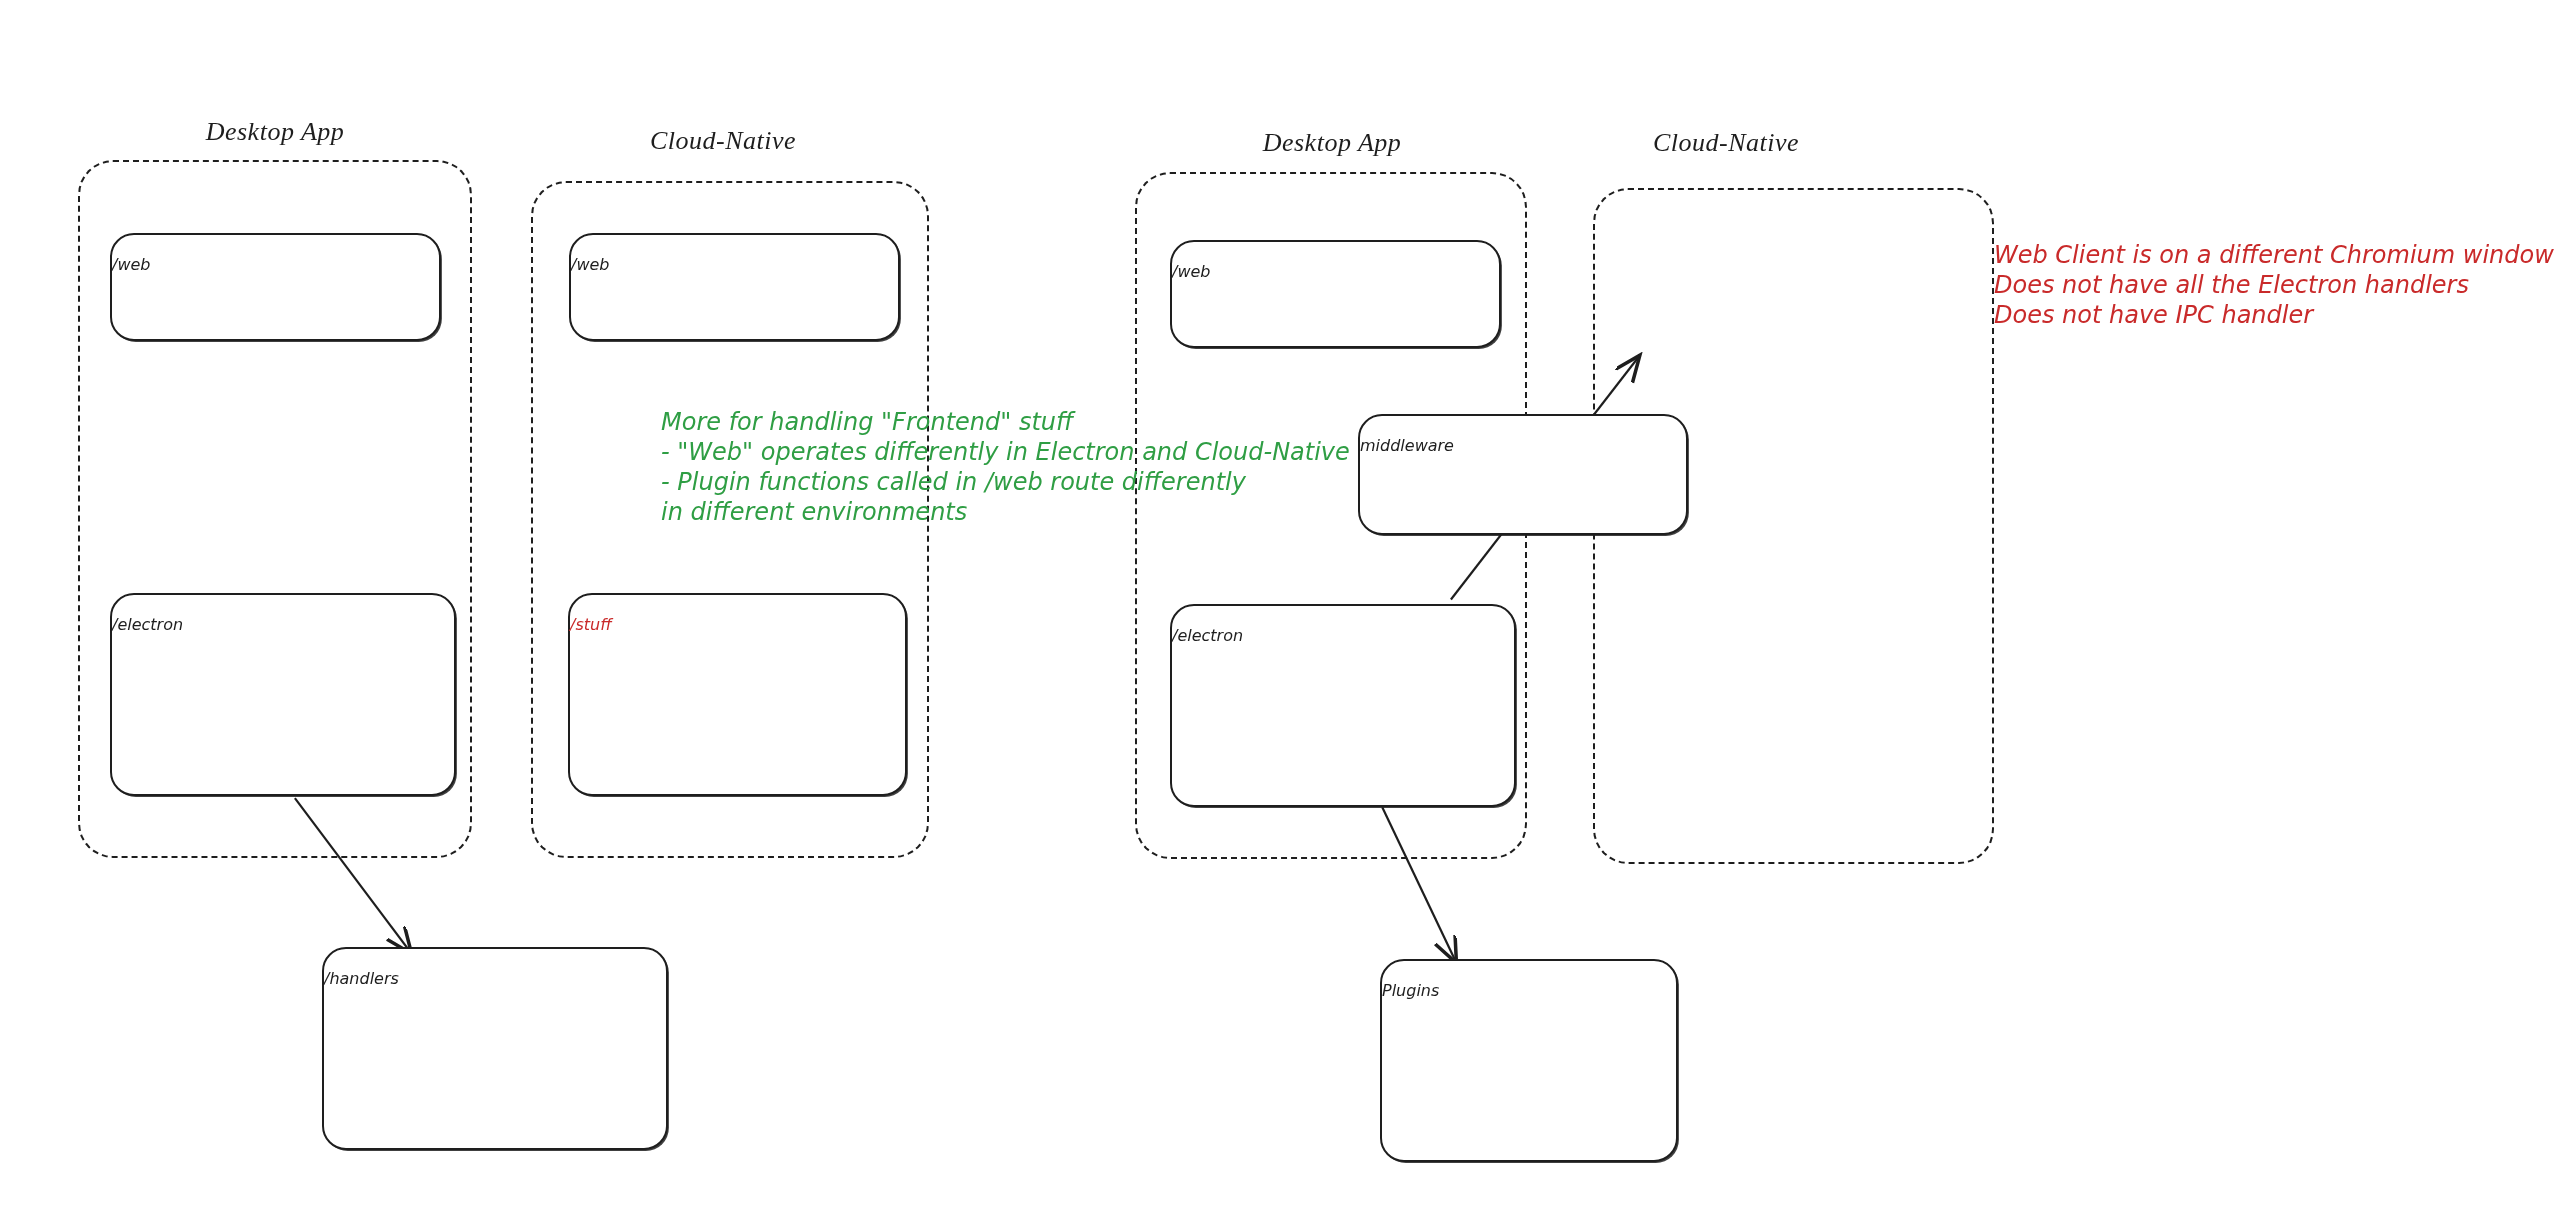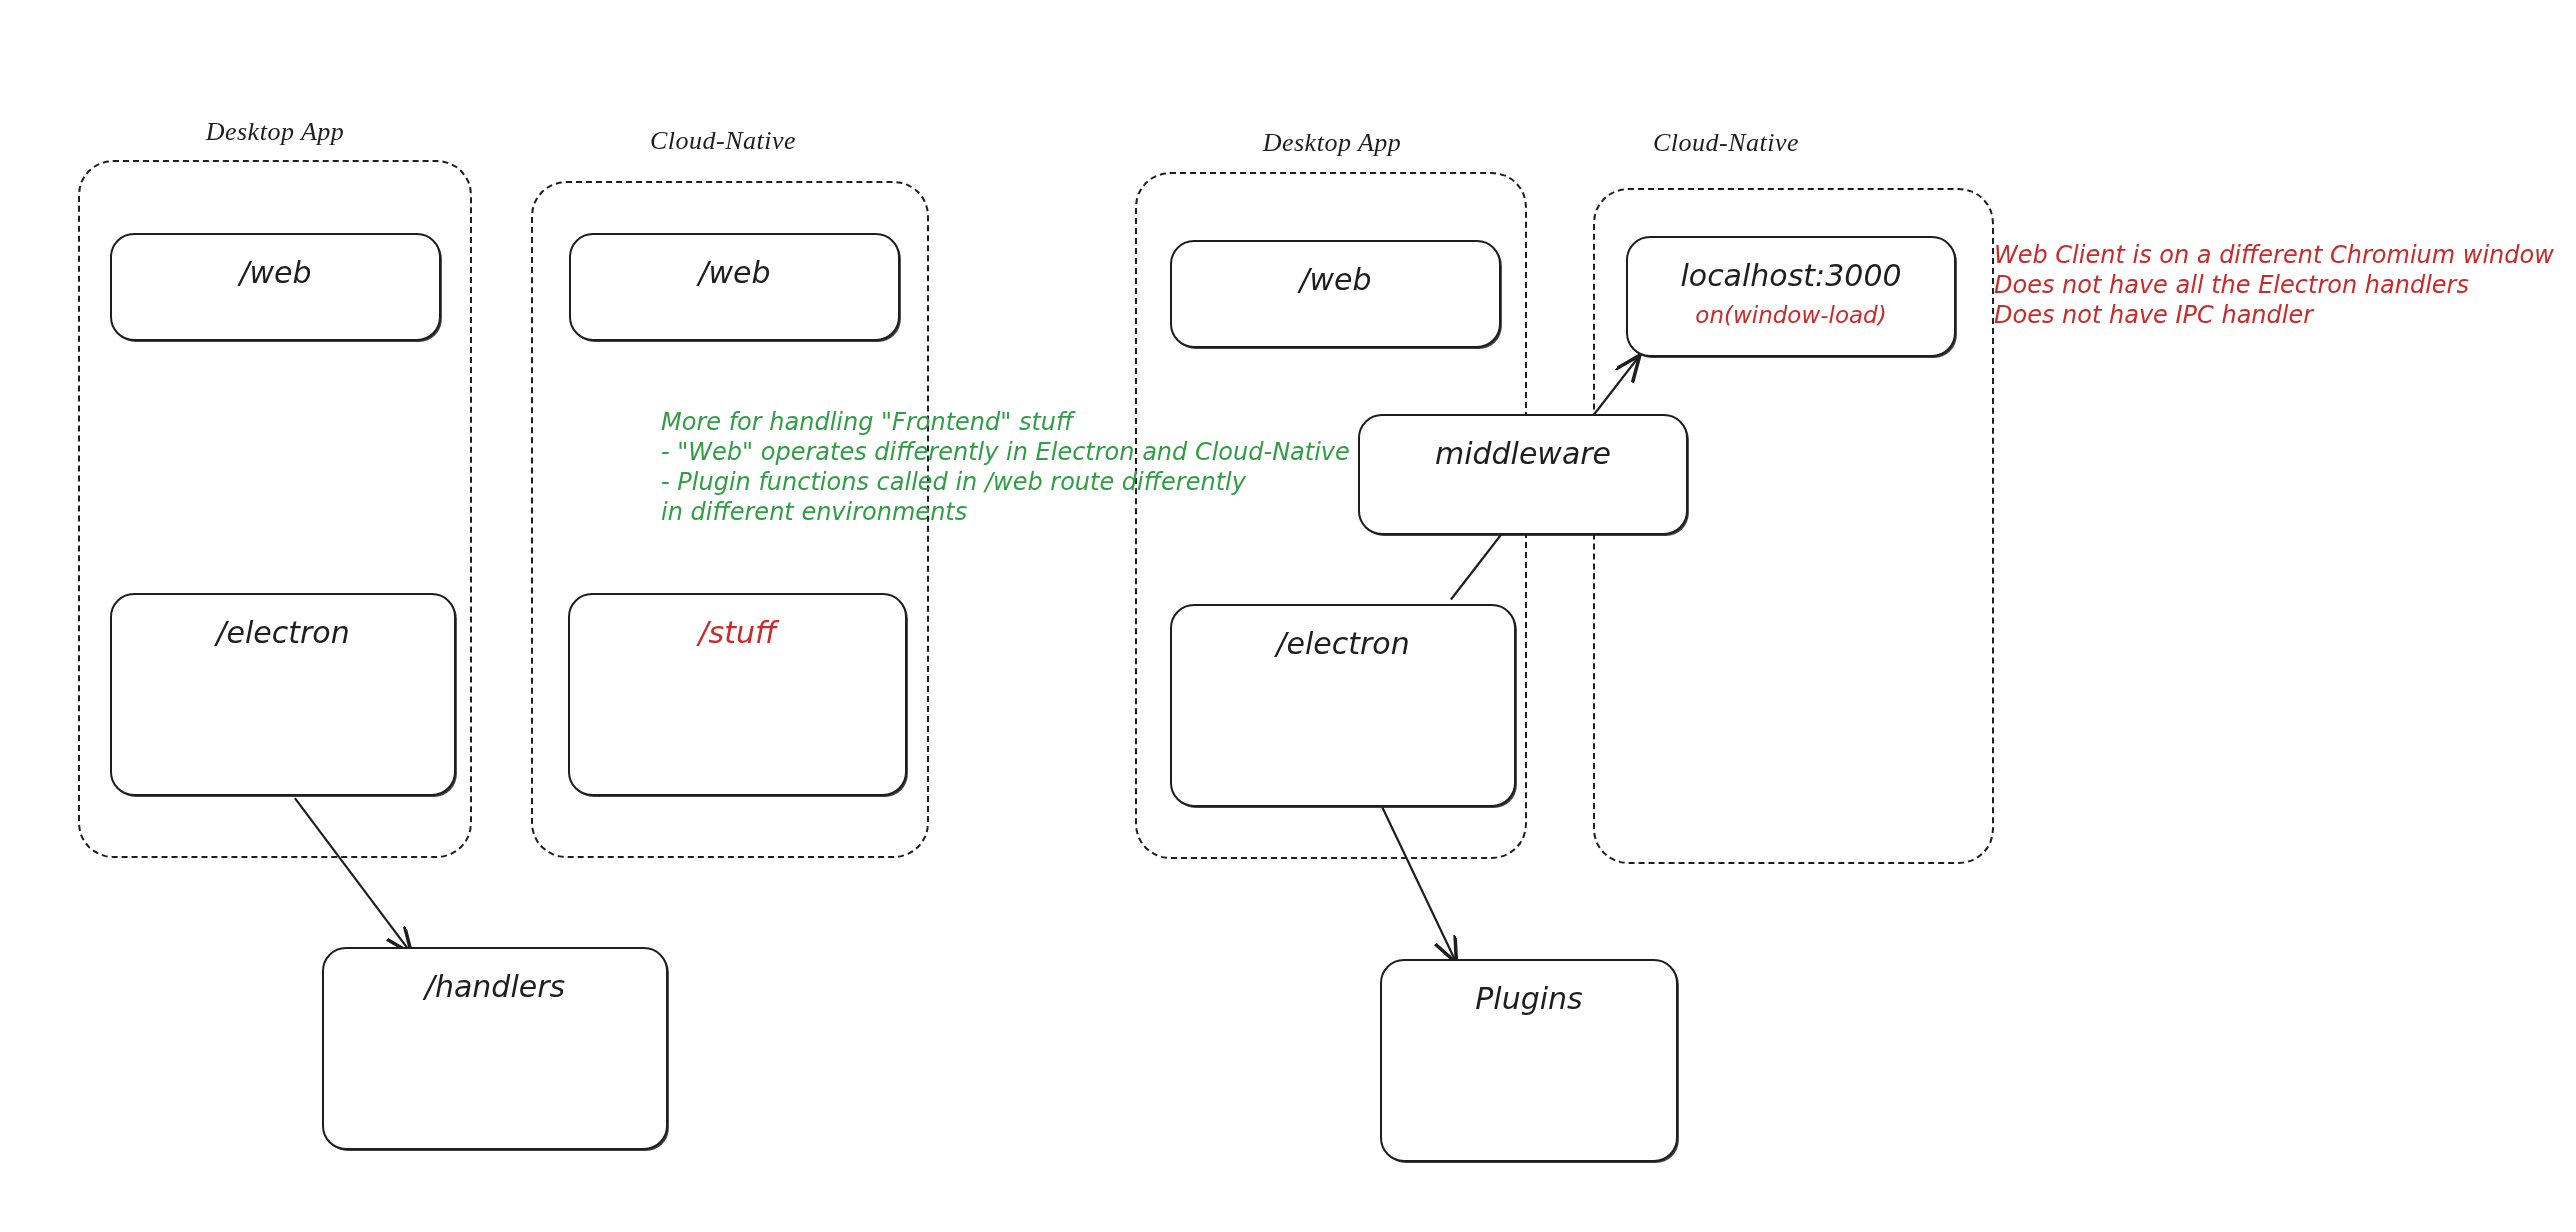--- a/index.html
+++ b/index.html
@@ -42,23 +42,22 @@
     border: 2.3px solid #1e1e1e;
     border-radius: 24px;
     background: #ffffff;
     box-shadow: 1.8px 1.8px 0 -0.9px rgba(30,30,30,0.85);
   }
   .node-title {
     position: absolute;
     left: 0;
     right: 0;
     top: 20px;
-    text-align: center;
     font-family: "DejaVu Sans", sans-serif;
-    font-size: 30px;
+    font-size: 16px;
     font-style: italic;
     color: #1e1e1e;
     white-space: nowrap;
   }
   .node-sub {
     position: absolute;
     left: 0;
     right: 0;
     top: 64px;
     text-align: center;
@@ -123,24 +122,20 @@
     <div class="node" style="left: 322px; top: 947px; width: 346px; height: 203px;">
       <div class="node-title" style="color: rgb(30, 30, 30);">/handlers</div>
     </div>
     <div class="group-box" style="left: 1135px; top: 172px; width: 392px; height: 687px;"></div>
     <div class="group-label" style="left: 1332px; top: 128px;">Desktop App</div>
     <div class="group-box" style="left: 1593px; top: 188px; width: 401px; height: 676px;"></div>
     <div class="group-label" style="left: 1726px; top: 128px;">Cloud-Native</div>
     <div class="node" style="left: 1170px; top: 240px; width: 331px; height: 108px;">
       <div class="node-title" style="color: rgb(30, 30, 30);">/web</div>
     </div>
-    <div class="node" style="left: 1626px; top: 236px; width: 330px; height: 121px;">
-      <div class="node-title" style="color: rgb(30, 30, 30);">localhost:3000</div>
-      <div class="node-sub" style="color: rgb(201, 42, 42);">on(window-load)</div>
-    </div>
     <div class="node" style="left: 1358px; top: 414px; width: 330px; height: 121px;">
       <div class="node-title" style="color: rgb(30, 30, 30);">middleware</div>
     </div>
     <div class="node" style="left: 1170px; top: 604px; width: 346px; height: 203px;">
       <div class="node-title" style="color: rgb(30, 30, 30);">/electron</div>
     </div>
     <div class="node" style="left: 1380px; top: 959px; width: 298px; height: 203px;">
       <div class="node-title" style="color: rgb(30, 30, 30);">Plugins</div>
     </div>
     <div class="annotation" style="left: 661px; top: 407px; color: rgb(47, 158, 68);">More for handling "Frontend" stuff

